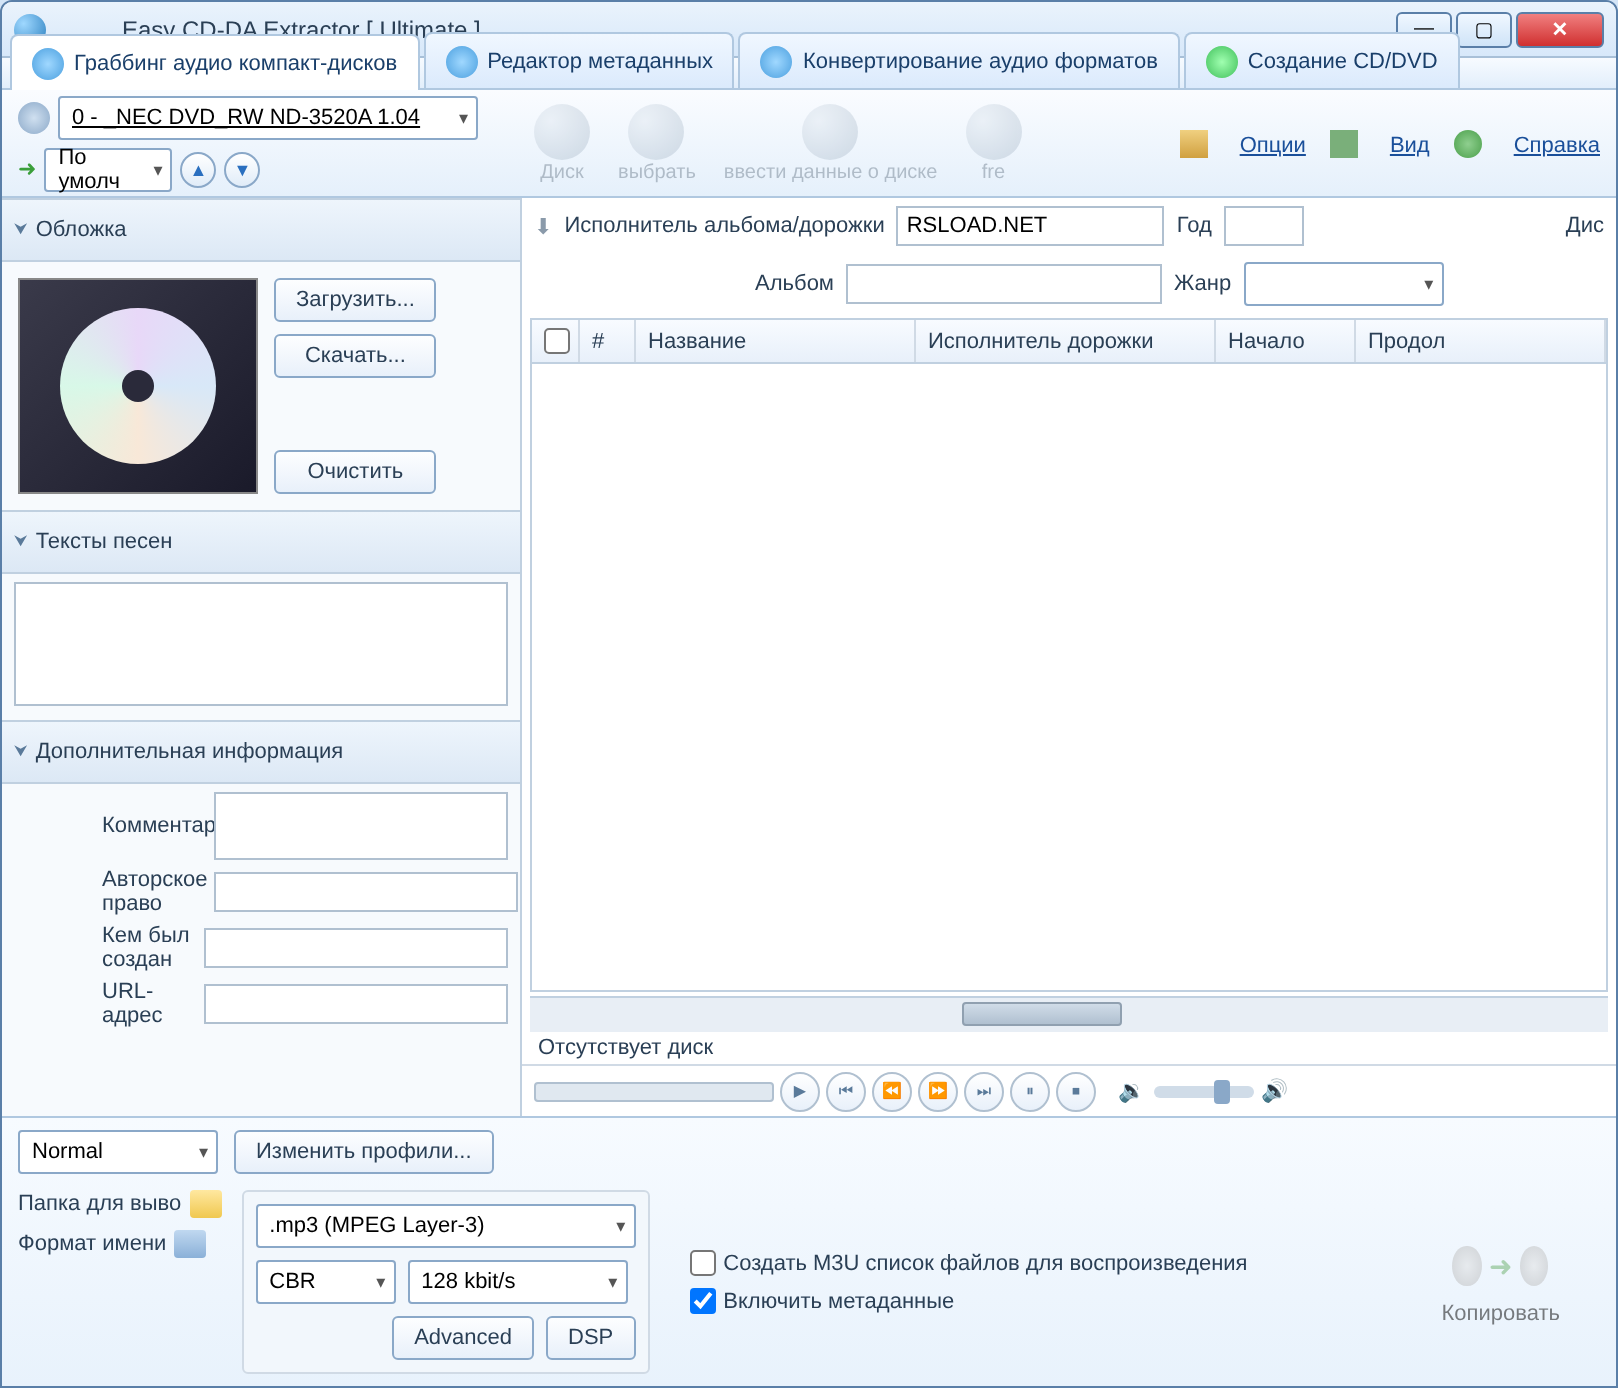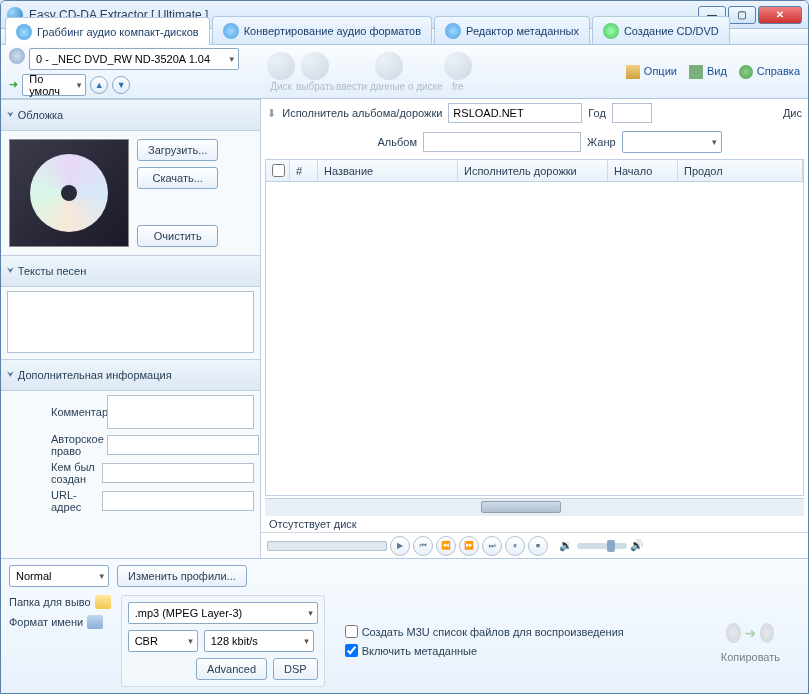--- a/index.html
+++ b/index.html
@@ -1,42 +1,42 @@
 <!DOCTYPE html>
 <html><head>
 <meta charset="utf-8">
 <style>
 * { box-sizing: border-box; margin: 0; padding: 0; font-family: "Segoe UI", Tahoma, sans-serif; font-size: 11px; }
 body { background: #d4e5f7; width: 809px; height: 694px; overflow: hidden; }
 .window { width: 809px; height: 694px; background: #fff; border: 1px solid #5a7fa8; border-radius: 6px 6px 0 0; overflow: hidden; display: flex; flex-direction: column; }
-.titlebar { height: 28px; background: linear-gradient(#eaf3fc, #d7e8fa); display: flex; align-items: center; padding: 0 6px; border-bottom: 1px solid #a8c0d8; }
+.titlebar { height: 28px; background: linear-gradient(#eaf3fc, #d7e8fa); display: flex; align-items: center; padding: 0 6px; border-bottom: 1px solid #a8c0d8; gap: 32px; }
 .titlebar-icon { width: 16px; height: 16px; background: radial-gradient(circle at 30% 30%, #9fd8ff, #2a7fbf); border-radius: 50%; margin-right: 6px; }
 .titlebar-text { flex: 1; color: #2a3f55; font-size: 12px; }
 .winbtns { display: flex; gap: 2px; }
 .winbtn { width: 28px; height: 18px; border: 1px solid #5a7fa8; border-radius: 3px; display: flex; align-items: center; justify-content: center; font-size: 10px; cursor: pointer; }
 .winbtn.min, .winbtn.max { background: linear-gradient(#f0f7ff, #cfe4f8); }
 .winbtn.close { background: linear-gradient(#f08080, #d03030); color: #fff; width: 44px; font-weight: bold; }
 .tabbar { height: 16px; background: linear-gradient(#f7fbff, #e2eefb); border-bottom: 1px solid #b0c8e0; display: flex; align-items: flex-end; padding: 0 4px; gap: 2px; }
 .tab { height: 28px; padding: 0 10px; display: flex; align-items: center; gap: 5px; border: 1px solid #b0c8e0; border-bottom: none; border-radius: 4px 4px 0 0; background: linear-gradient(#f0f7ff, #dbeafc); cursor: pointer; color: #1a3f6a; }
 .tab.active { background: #fff; position: relative; top: 1px; }
 .tab-icon { width: 16px; height: 16px; background: radial-gradient(circle, #a0d8ff, #4a9fdf); border-radius: 50%; }
 .tab-icon.green { background: radial-gradient(circle, #a0ffb0, #3fbf5a); }
 .toolbar { height: 54px; background: linear-gradient(#fafcff, #e5f0fb); border-bottom: 1px solid #b0c8e0; display: flex; align-items: center; padding: 0 8px; gap: 8px; }
 .combo { height: 22px; border: 1px solid #8aa8c8; background: #fff; padding: 0 18px 0 6px; display: flex; align-items: center; position: relative; border-radius: 2px; cursor: pointer; }
 .combo::after { content: "▾"; position: absolute; right: 4px; font-size: 9px; color: #555; }
 .drive-row { display: flex; flex-direction: column; gap: 4px; }
 .drive-combo { width: 210px; }
 .default-row { display: flex; align-items: center; gap: 4px; }
 .rbtn { width: 18px; height: 18px; border: 1px solid #8aa8c8; border-radius: 50%; background: linear-gradient(#fff, #e0ecf8); display: flex; align-items: center; justify-content: center; cursor: pointer; font-size: 9px; color: #2a6fbf; }
-.bigbtns { display: flex; gap: 1px; margin-left: 20px; }
+.bigbtns { display: flex; gap: 14px; margin-left: 20px; }
 .bigbtn { display: flex; flex-direction: column; align-items: center; gap: 1px; opacity: 0.45; cursor: pointer; }
 .bigbtn-icon { width: 28px; height: 28px; background: radial-gradient(circle at 30% 30%, #e0e8f0, #a8b8c8); border-radius: 50%; }
 .bigbtn-label { font-size: 10px; color: #6a7a8a; }
 .toolbar-right { margin-left: auto; display: flex; gap: 12px; align-items: center; }
-.tlink { display: flex; align-items: flex-start; gap: 4px; color: #1a4f9a; cursor: pointer; }
+.tlink { display: flex; align-items: flex-end; gap: 16px; color: #1a4f9a; cursor: pointer; text-decoration: underline; }
 .tlink-icon { width: 14px; height: 14px; }
 .main { flex: 1; display: flex; background: #fff; overflow: hidden; }
 .leftpanel { width: 260px; border-right: 1px solid #c0d0e0; display: flex; flex-direction: column; background: #f7fafd; overflow-y: auto; }
 .section-hdr { height: 32px; background: linear-gradient(#eef5fc, #dce8f5); border-top: 1px solid #c0d0e0; border-bottom: 1px solid #c0d0e0; display: flex; align-items: center; padding: 0 6px; gap: 4px; font-size: 11px; color: #2a3f55; }
 .section-hdr::before { content: "⮟"; font-size: 8px; color: #5a7a9a; }
 .cover-area { padding: 8px; display: flex; gap: 8px; }
 .cover-img { width: 120px; height: 108px; background: linear-gradient(135deg, #3a3a4a 0%, #1a1a2a 100%); border: 1px solid #888; position: relative; display:flex; align-items:center; justify-content:center;}
 .disc { width: 78px; height: 78px; border-radius: 50%; background: conic-gradient(#e8d8f8, #d8e8f8, #f8e8d8, #d8f8e8, #e8d8f8); position: relative; }
 .disc::after { content: ""; position: absolute; top: 50%; left: 50%; width: 16px; height: 16px; background: #2a2a3a; border-radius: 50%; transform: translate(-50%, -50%); }
 .cover-btns { display: flex; flex-direction: column; gap: 6px; }
@@ -93,35 +93,35 @@
     </div>
   </div>
 
   <div class="tabbar">
     <div class="tab active">
         <span class="tab-icon"></span>
         <span>Граббинг аудио компакт-дисков</span>
       </div>
     <div class="tab">
         <span class="tab-icon"></span>
-        <span>Конвертирование аудио форматов</span>
+        <span>Редактор метаданных</span>
       </div>
     <div class="tab">
         <span class="tab-icon"></span>
-        <span>Редактор метаданных</span>
+        <span>Конвертирование аудио форматов</span>
       </div>
     <div class="tab">
         <span class="tab-icon green"></span>
         <span>Создание CD/DVD</span>
       </div>
   </div>
 
   <div class="toolbar">
     <div class="drive-row">
-      <div style="display:flex;gap:4px;">
+      <div style="display:flex;align-items:center;gap:4px;text-decoration:underline;">
         <span style="width:16px;height:16px;background:radial-gradient(#d0e0f0,#8aa8c8);border-radius:50%;display:inline-block;"></span>
         <div class="combo drive-combo">
             <span>0 - _NEC DVD_RW ND-3520A 1.04</span>
           </div>
       </div>
       <div class="default-row">
         <span style="color:#3a9f3a;">➜</span>
         <div class="combo" style="width:64px;">
             <span>По умолч</span>
           </div>

